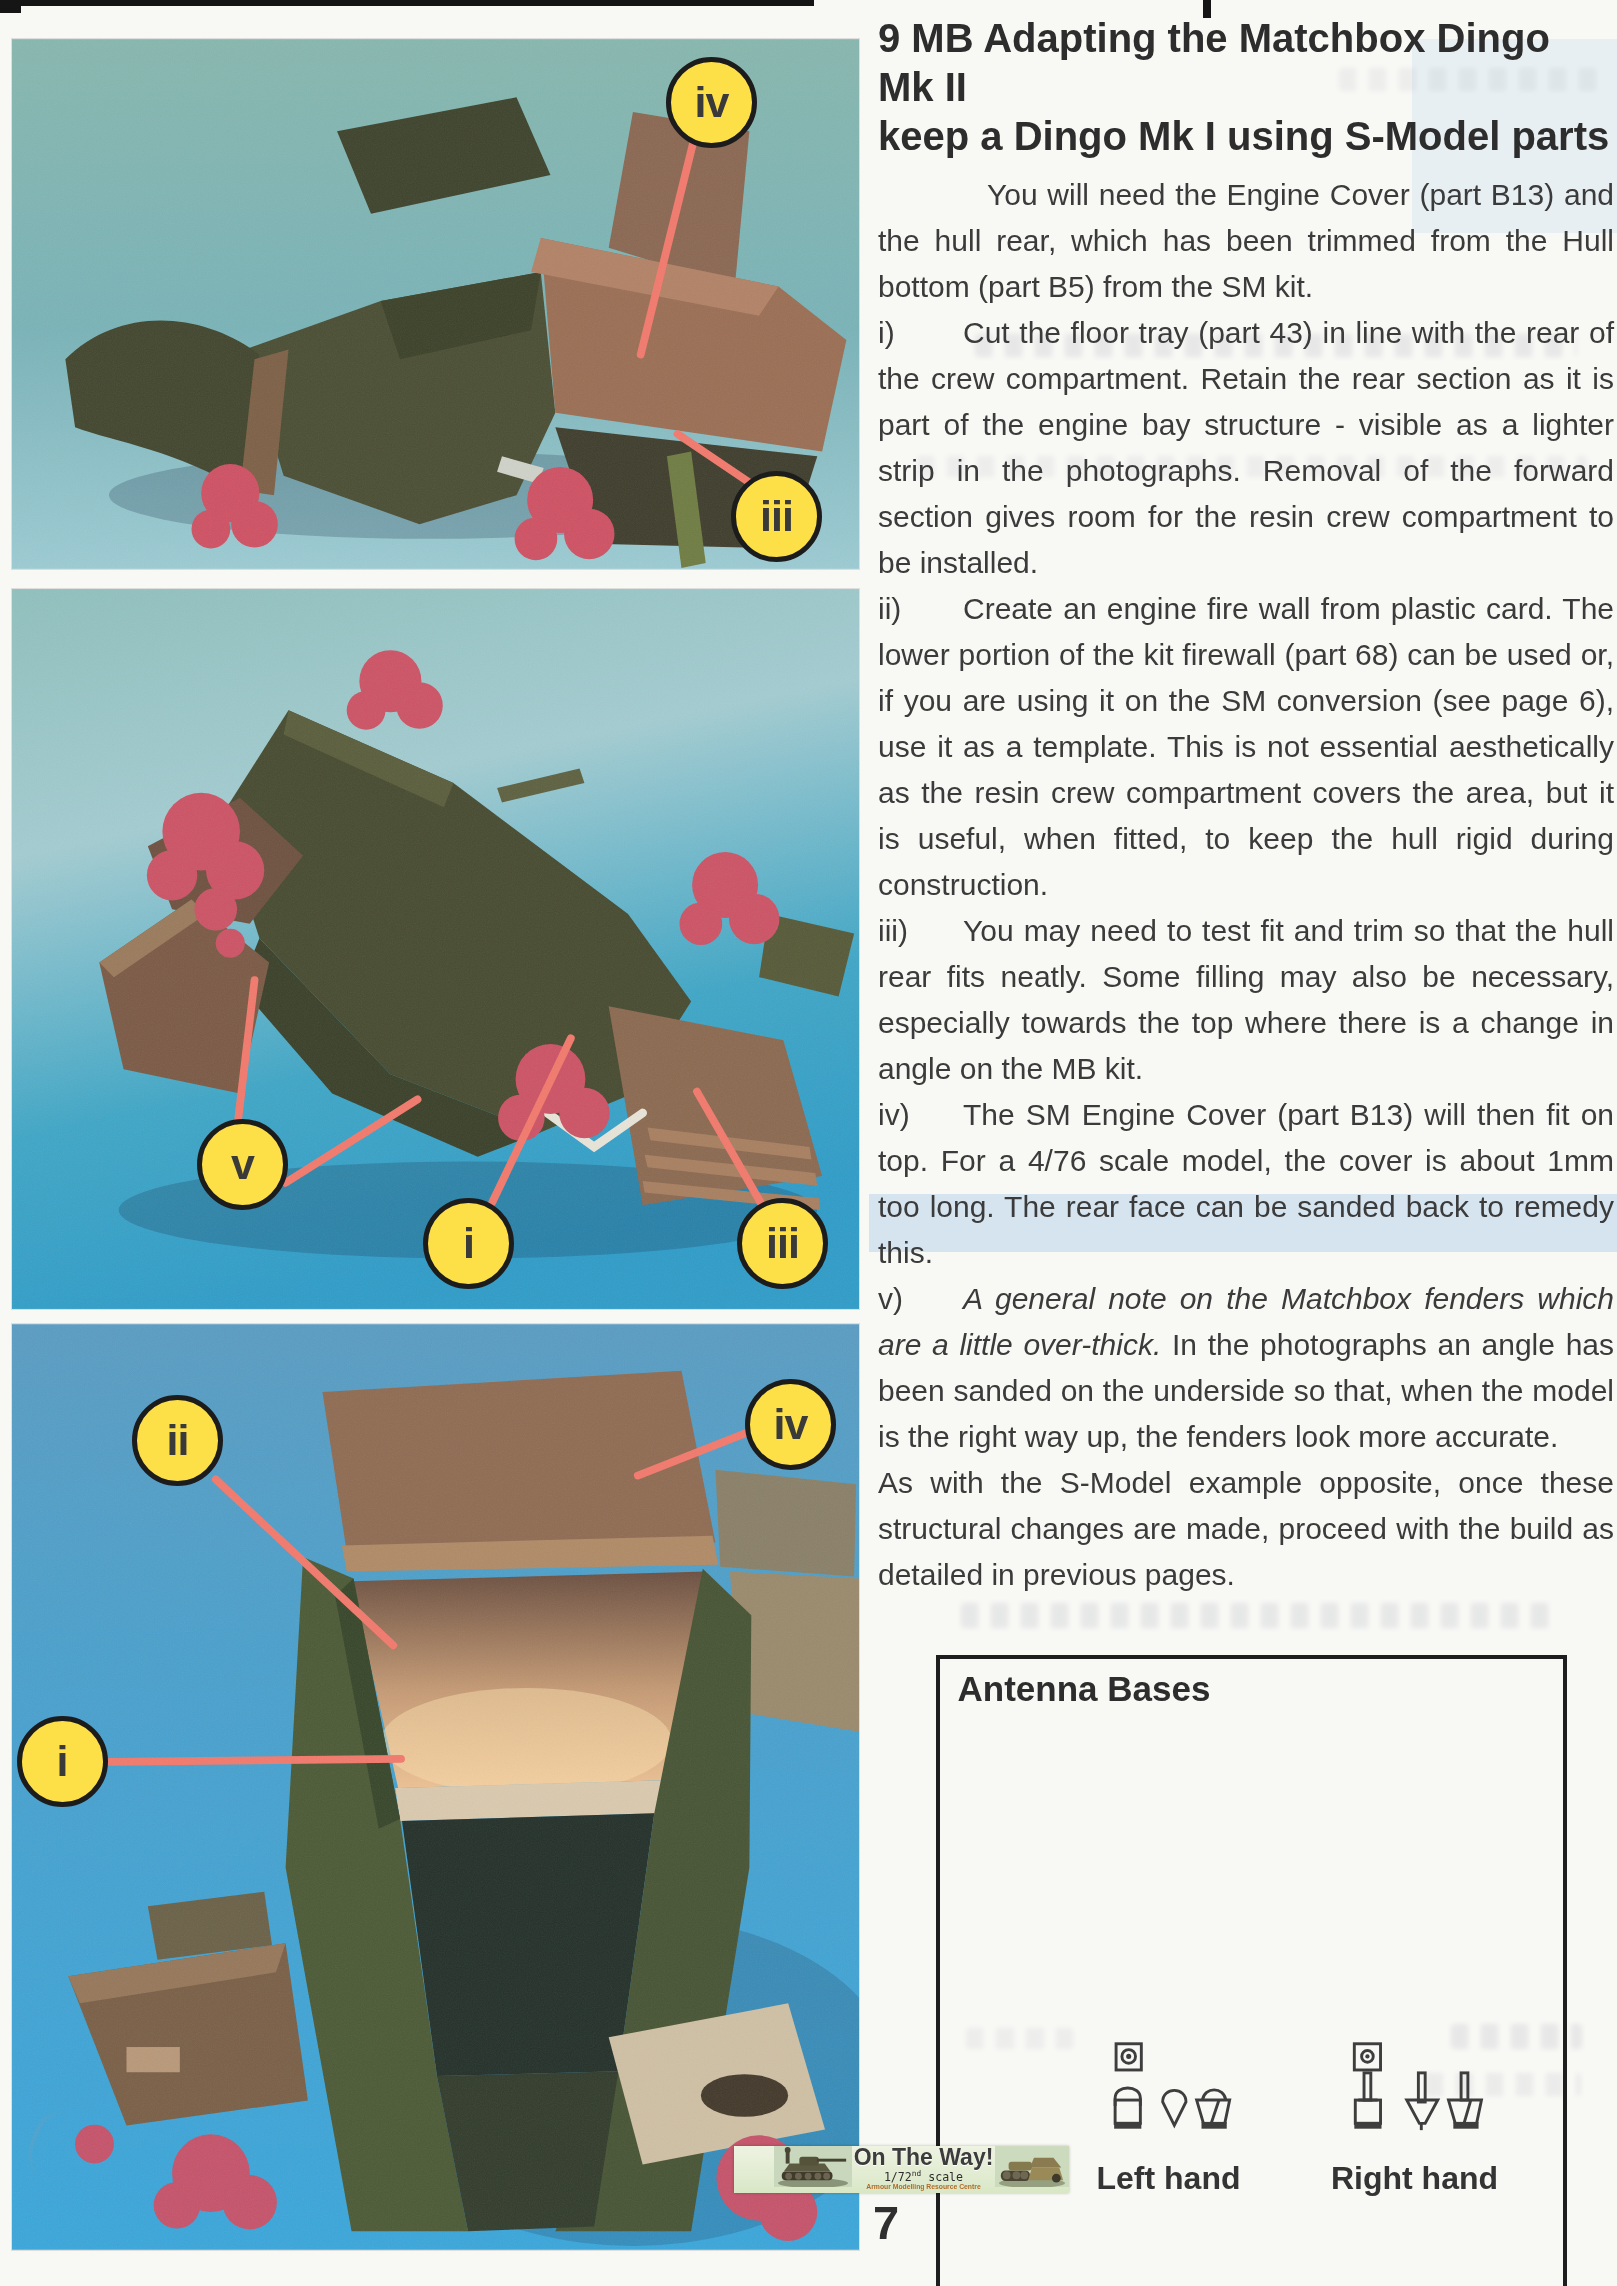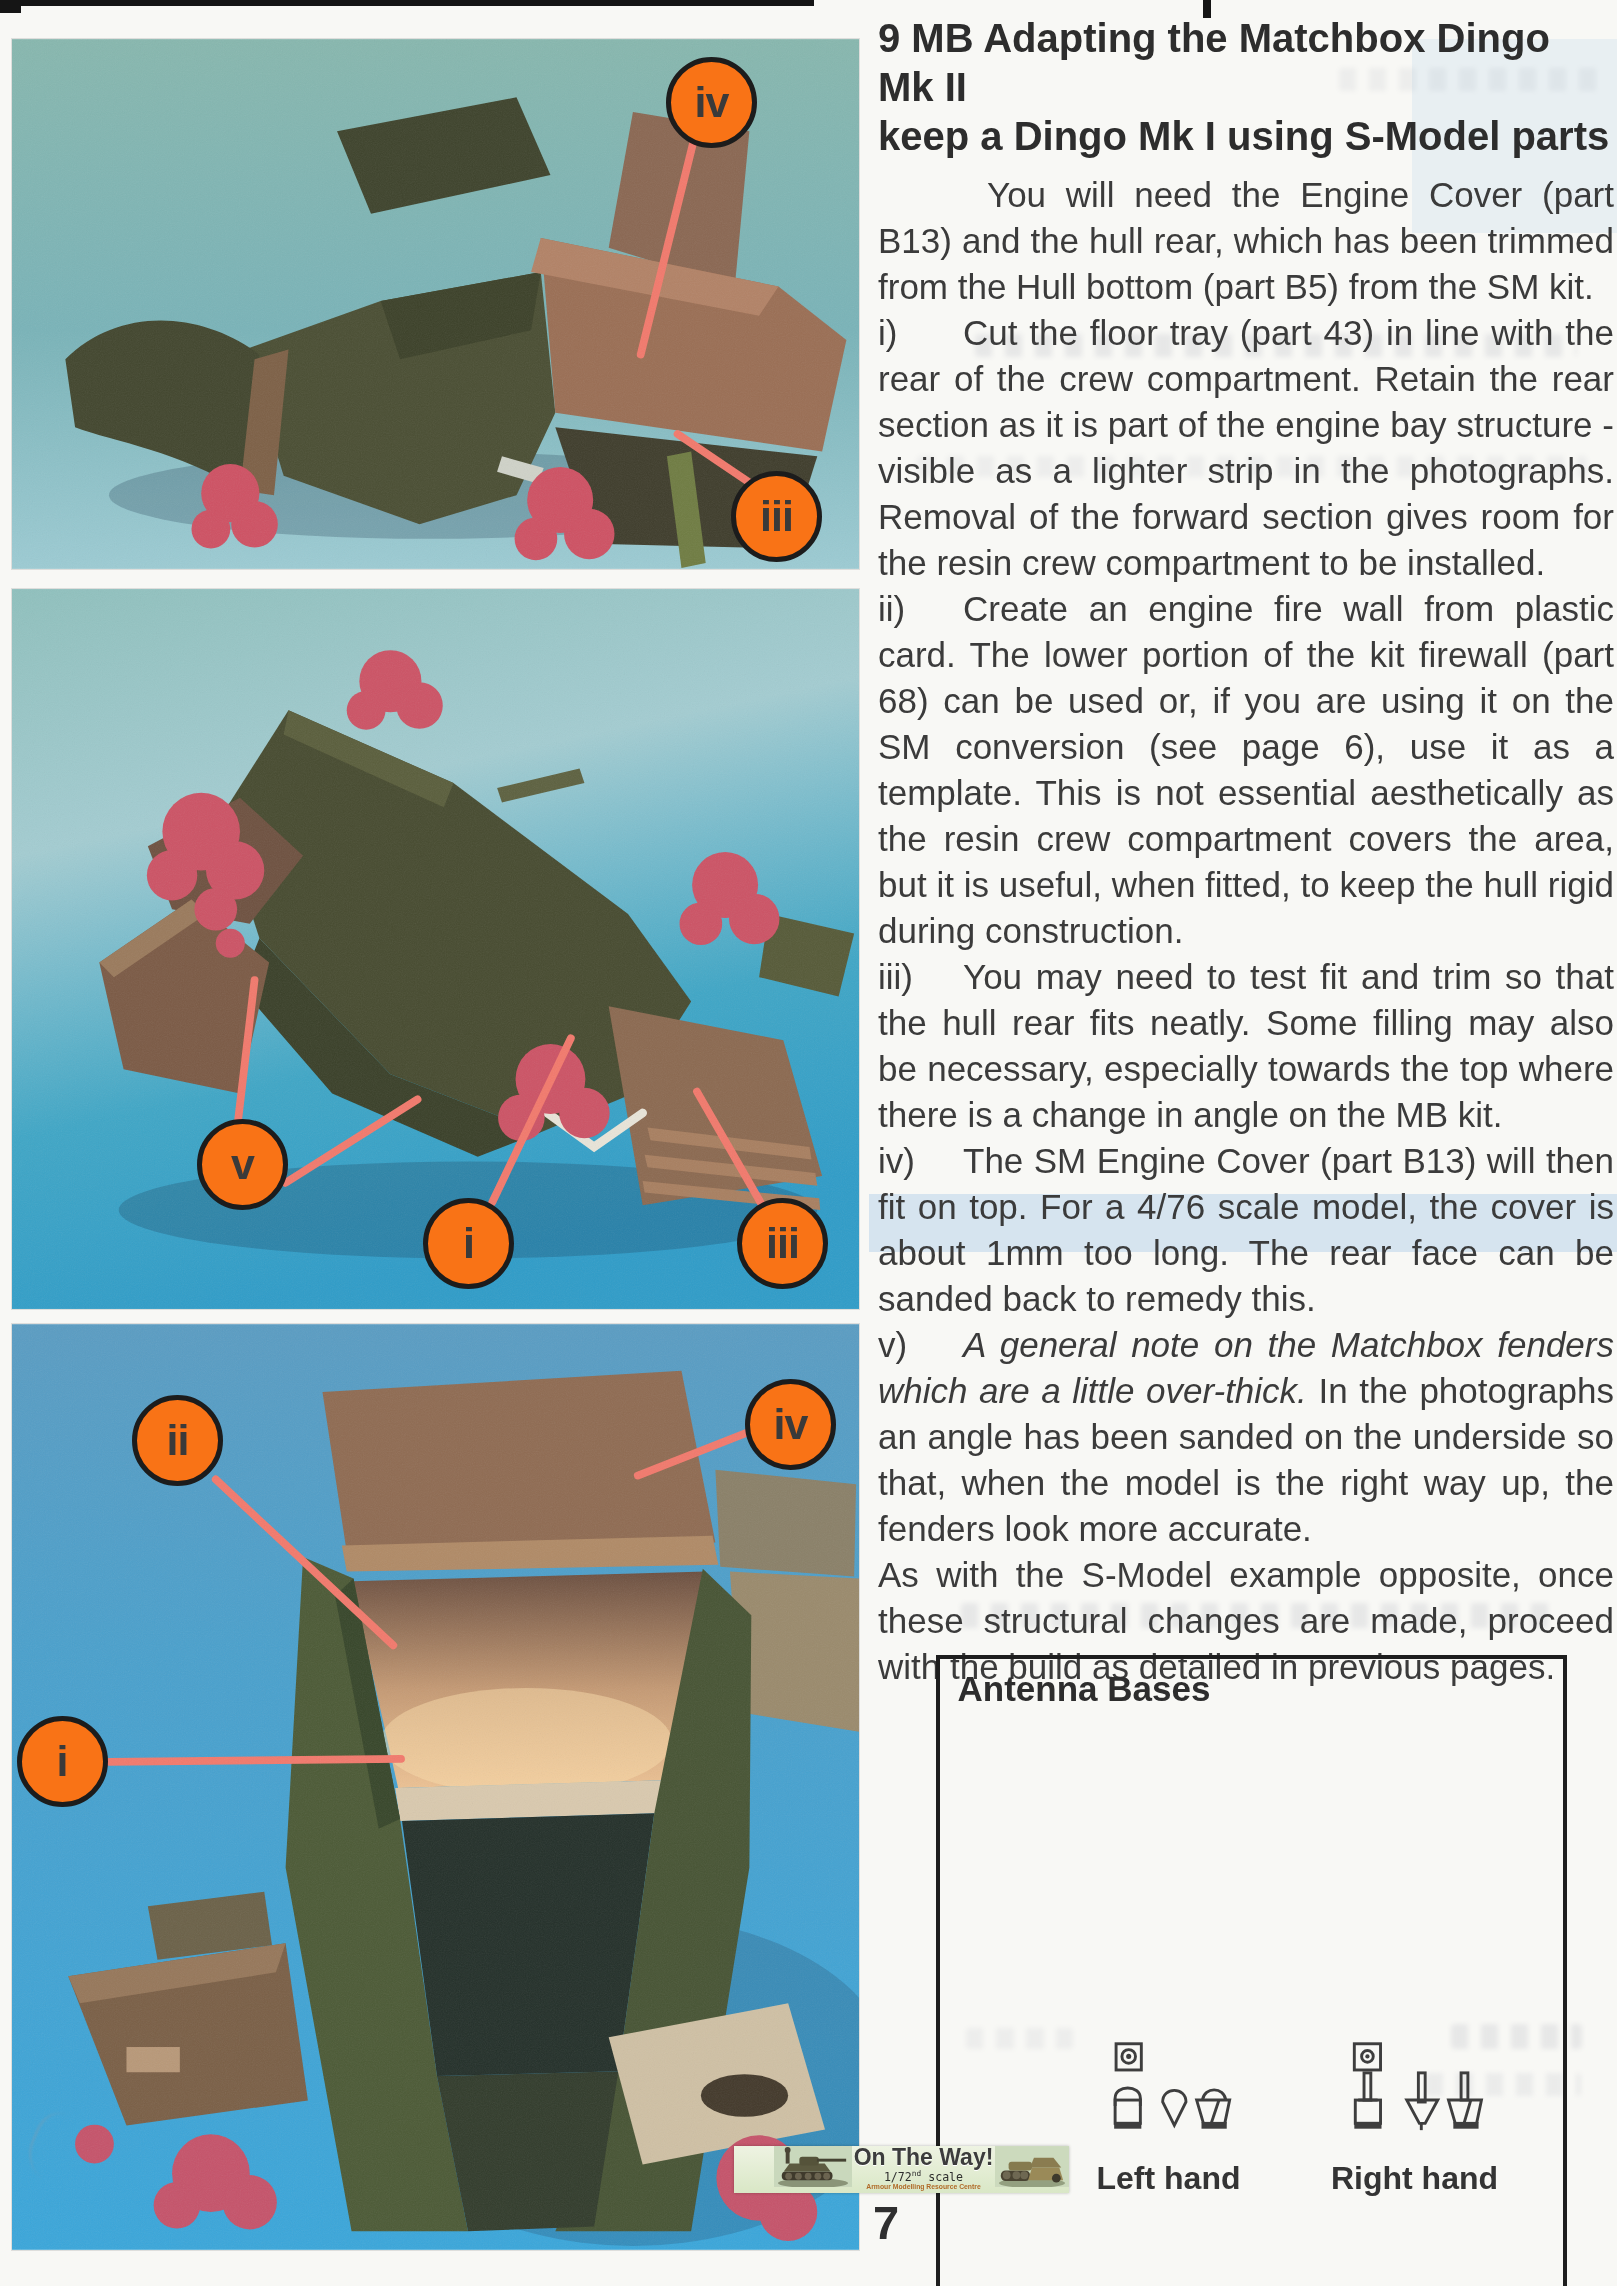--- a/index.html
+++ b/index.html
@@ -2,28 +2,28 @@
 <html><head>
 <meta charset="utf-8">
 <style>
   html,body{margin:0;padding:0;background:#e9e9e7;}
   #page{position:relative;width:1618px;height:2286px;background:#f8f8f5;overflow:hidden;
         font-family:"Liberation Sans",sans-serif;color:#3b3b3b;}
   
   .photo{position:absolute;box-shadow:0 0 0 1px rgba(0,0,0,.10);}
   .photo svg{display:block;}
   
-  .callout{position:absolute;width:91px;height:91px;border-radius:50%;background:#f97316;
+  .callout{position:absolute;width:91px;height:91px;border-radius:50%;background:#fde047;
            border:5.8px solid #1c1c1c;box-sizing:border-box;display:flex;align-items:center;
            justify-content:center;font-weight:700;font-size:43px;color:#3a3a3a;z-index:5;
            letter-spacing:-1px;}
   
   #col{position:absolute;left:878px;top:13.6px;width:736px;z-index:2;}
   #col h1{margin:0 0 11.6px 0;font-size:40px;line-height:49px;color:#2d2d2d;font-weight:700;}
-  #col p{margin:0;font-size:35px;line-height:46px;text-align:justify;}
+  #col p{margin:0;font-size:30px;line-height:46px;text-align:justify;}
   p.intro{text-indent:109px;}
   p.item .num{display:inline-block;width:85px;}
   p.closing{margin-top:46px;}
   .it{font-style:italic;}
   
   #antbox{position:absolute;left:936px;top:1655px;width:631px;height:682px;border:4.9px solid #1e1e1e;
           box-sizing:border-box;z-index:2;background:transparent;}
   #antbox h2{margin:9.7px 0 3.9px 17.5px;font-size:35px;color:#2d2d2d;}
   #antbox p{margin:0;padding:0 15.5px 0 17.5px;font-size:30px;line-height:45px;text-align:justify;
             text-indent:101px;}

